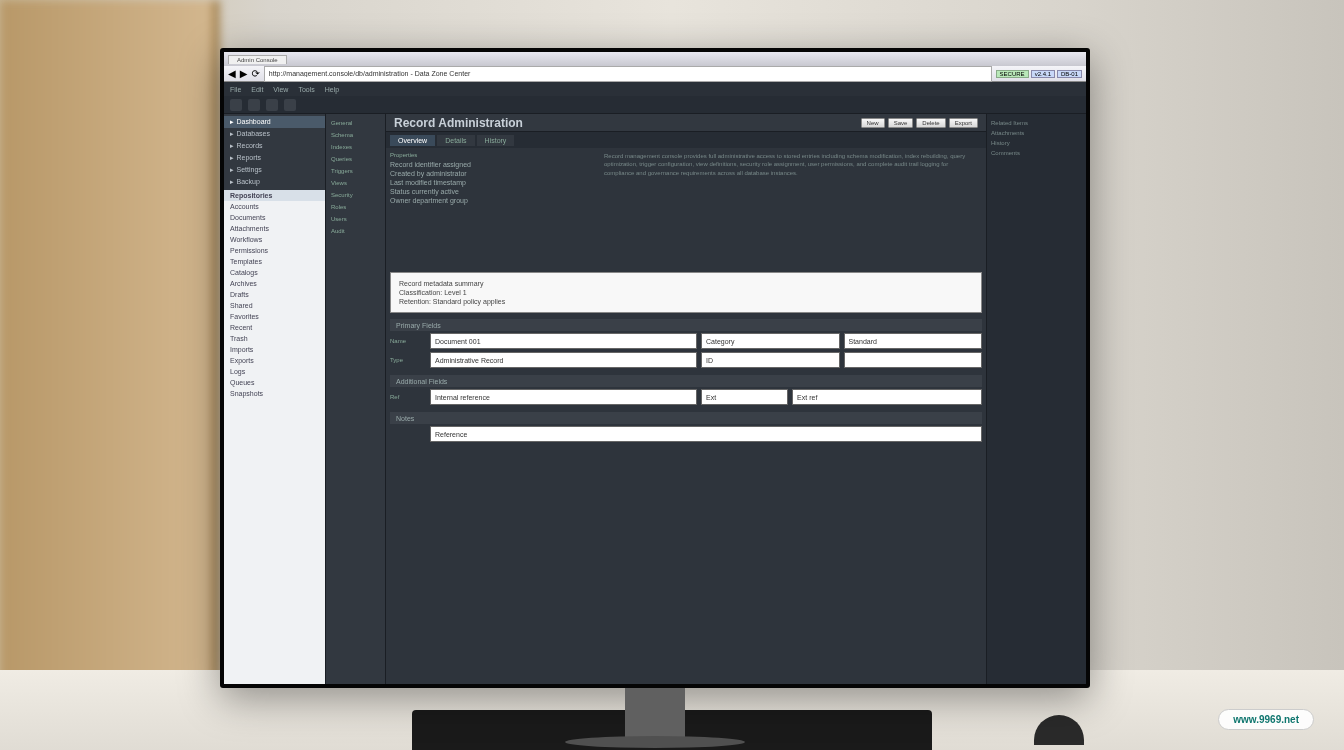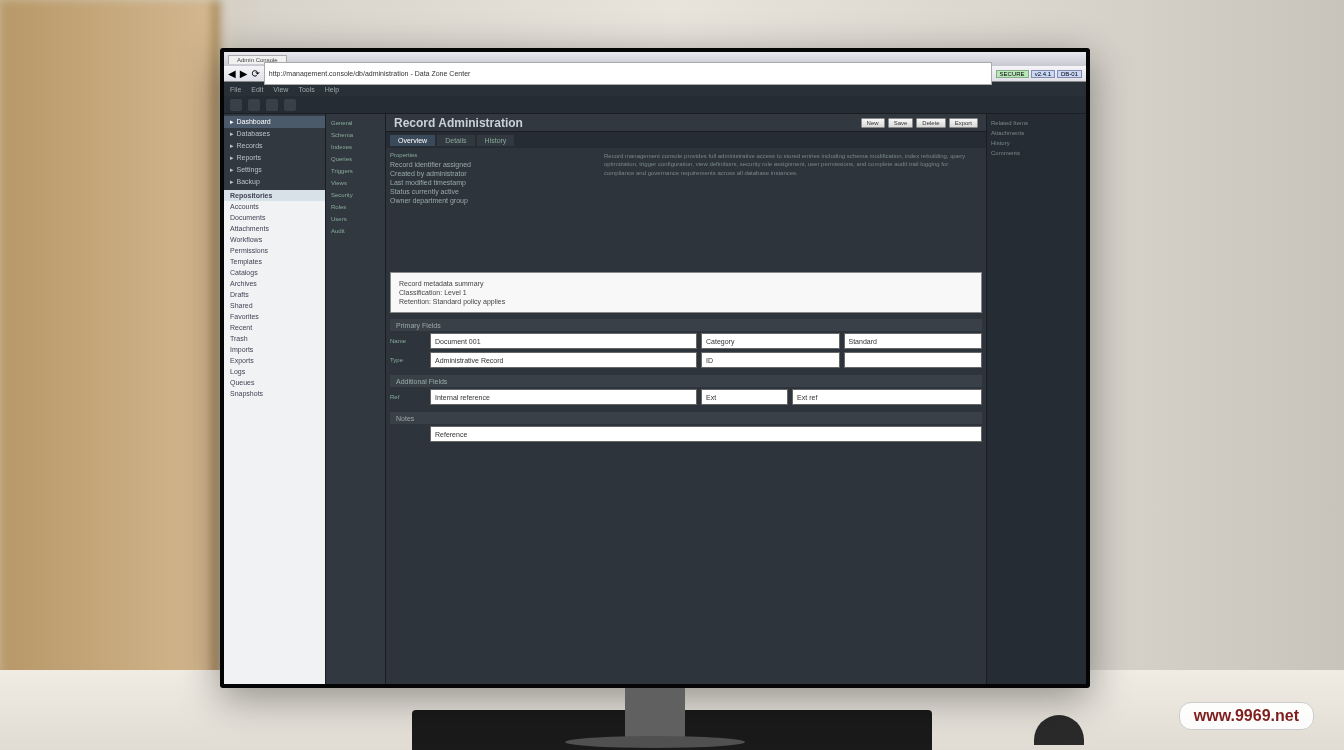--- a/index.html
+++ b/index.html
@@ -17,21 +17,21 @@
 .monitor { position: absolute; left: 220px; top: 48px; width: 870px; height: 640px; background: #050505; border-radius: 3px; padding: 4px; box-shadow: 0 10px 40px rgba(0,0,0,0.4); }
 .monitor-stand { position: absolute; bottom: -50px; left: 50%; transform: translateX(-50%); width: 60px; height: 50px; background: #606060; }
 .monitor-base { position: absolute; bottom: -60px; left: 50%; transform: translateX(-50%); width: 180px; height: 12px; background: #505050; border-radius: 50%; }
 
 .screen { width: 100%; height: 100%; background: #1a1e24; overflow: hidden; position: relative; }
 
 
 .titlebar { height: 14px; background: linear-gradient(to bottom, #e8e8f0, #c8c8d0); display: flex; align-items: center; padding: 0 4px; font-size: 7px; color: #444; }
 .tab { background: #f0f0f0; padding: 1px 8px; border: 1px solid #aaa; border-bottom: none; font-size: 6px; }
 .addressbar { height: 16px; background: linear-gradient(to bottom, #f4f4f8, #e0e0e8); display: flex; align-items: center; padding: 0 4px; gap: 4px; border-bottom: 1px solid #888; }
-.url-input { flex: 1; height: 23px; background: #fff; border: 1px solid #aaa; font-size: 7px; padding: 0 4px; color: #333; }
+.url-input { flex: 1; height: 16px; background: #fff; border: 1px solid #aaa; font-size: 7px; padding: 0 4px; color: #333; }
 .addr-right { display: flex; gap: 2px; align-items: center; }
 .addr-chip { background: #b8e8b8; padding: 0 3px; font-size: 6px; border: 1px solid #8a8; }
 .addr-chip.blue { background: #c8d8f8; border-color: #88a; }
 
 
 .menubar { height: 14px; background: #2a3038; display: flex; align-items: center; padding: 0 6px; gap: 10px; color: #9aa; font-size: 7px; }
 .toolbar { height: 18px; background: #262c34; border-bottom: 1px solid #1a1e24; display: flex; align-items: center; padding: 0 6px; gap: 6px; }
 .tb-icon { width: 12px; height: 12px; background: #3a4048; border-radius: 2px; }
 
 
@@ -70,21 +70,21 @@
 
 .form-section { padding: 2px 4px; }
 .form-header { height: 12px; background: #3a4048; display: flex; align-items: center; padding: 0 6px; color: #9aa; font-size: 7px; margin-bottom: 2px; }
 .form-row { display: flex; gap: 4px; margin-bottom: 3px; }
 .form-cell { flex: 1; background: #fff; border: 1px solid #666; height: 16px; display: flex; align-items: center; padding: 0 4px; font-size: 7px; color: #333; }
 .form-label-cell { width: 36px; color: #8a9; font-size: 6px; display: flex; align-items: center; }
 
 .rightpanel { width: 100px; background: #262c34; border-left: 1px solid #1a1e24; padding: 4px; }
 .rp-item { color: #788; font-size: 6px; padding: 2px 0; }
 
-.watermark { position: absolute; bottom: 20px; right: 30px; background: rgba(255,255,255,0.9); padding: 4px 14px; border-radius: 12px; font-size: 16px; color: #7f1d1d; font-weight: bold; border: 1px solid #ccc; }
+.watermark { position: absolute; bottom: 20px; right: 30px; background: rgba(255,255,255,0.9); padding: 4px 14px; border-radius: 12px; font-size: 10px; color: #0f766e; font-weight: bold; border: 1px solid #ccc; }
 </style>
 </head>
 <body>
 
 <div class="scene">
   <div class="shelf"></div>
   <div class="desk"></div>
   <div class="keyboard"></div>
   <div class="mouse"></div>
 </div>

